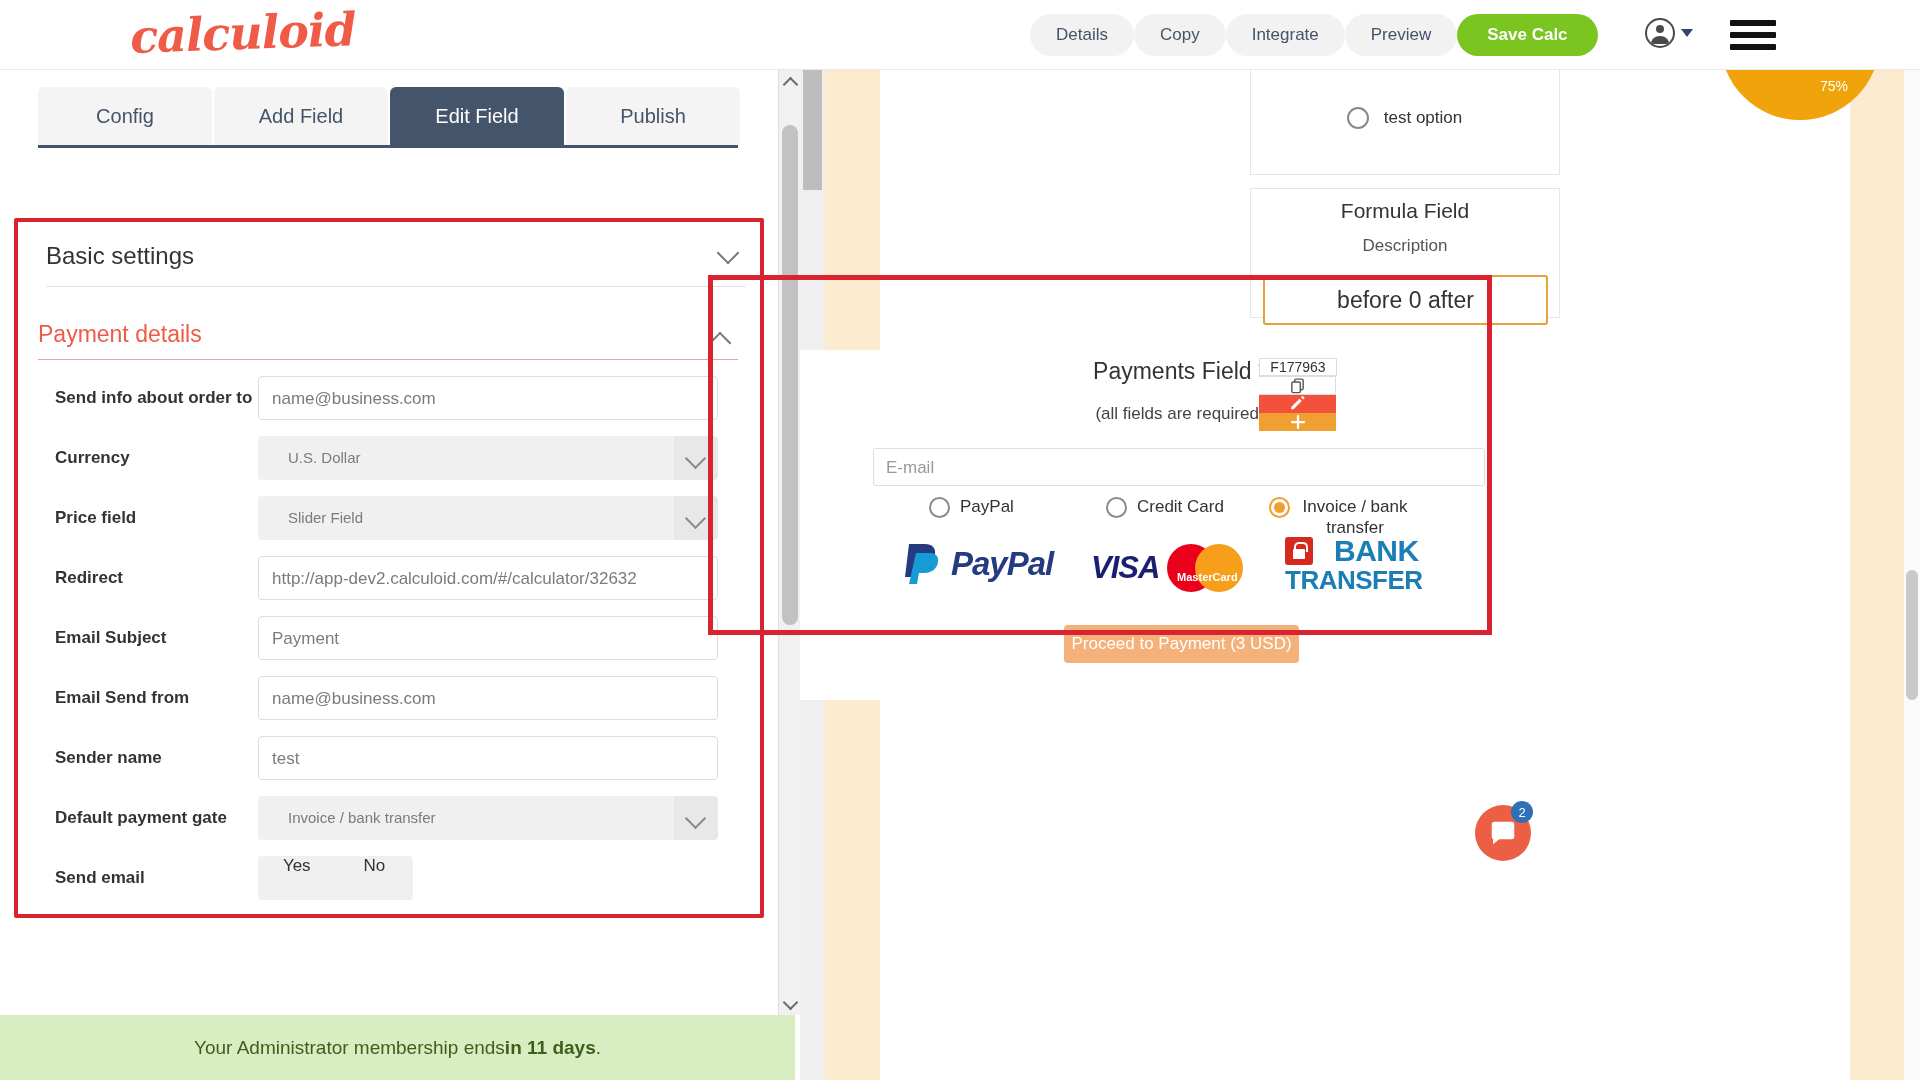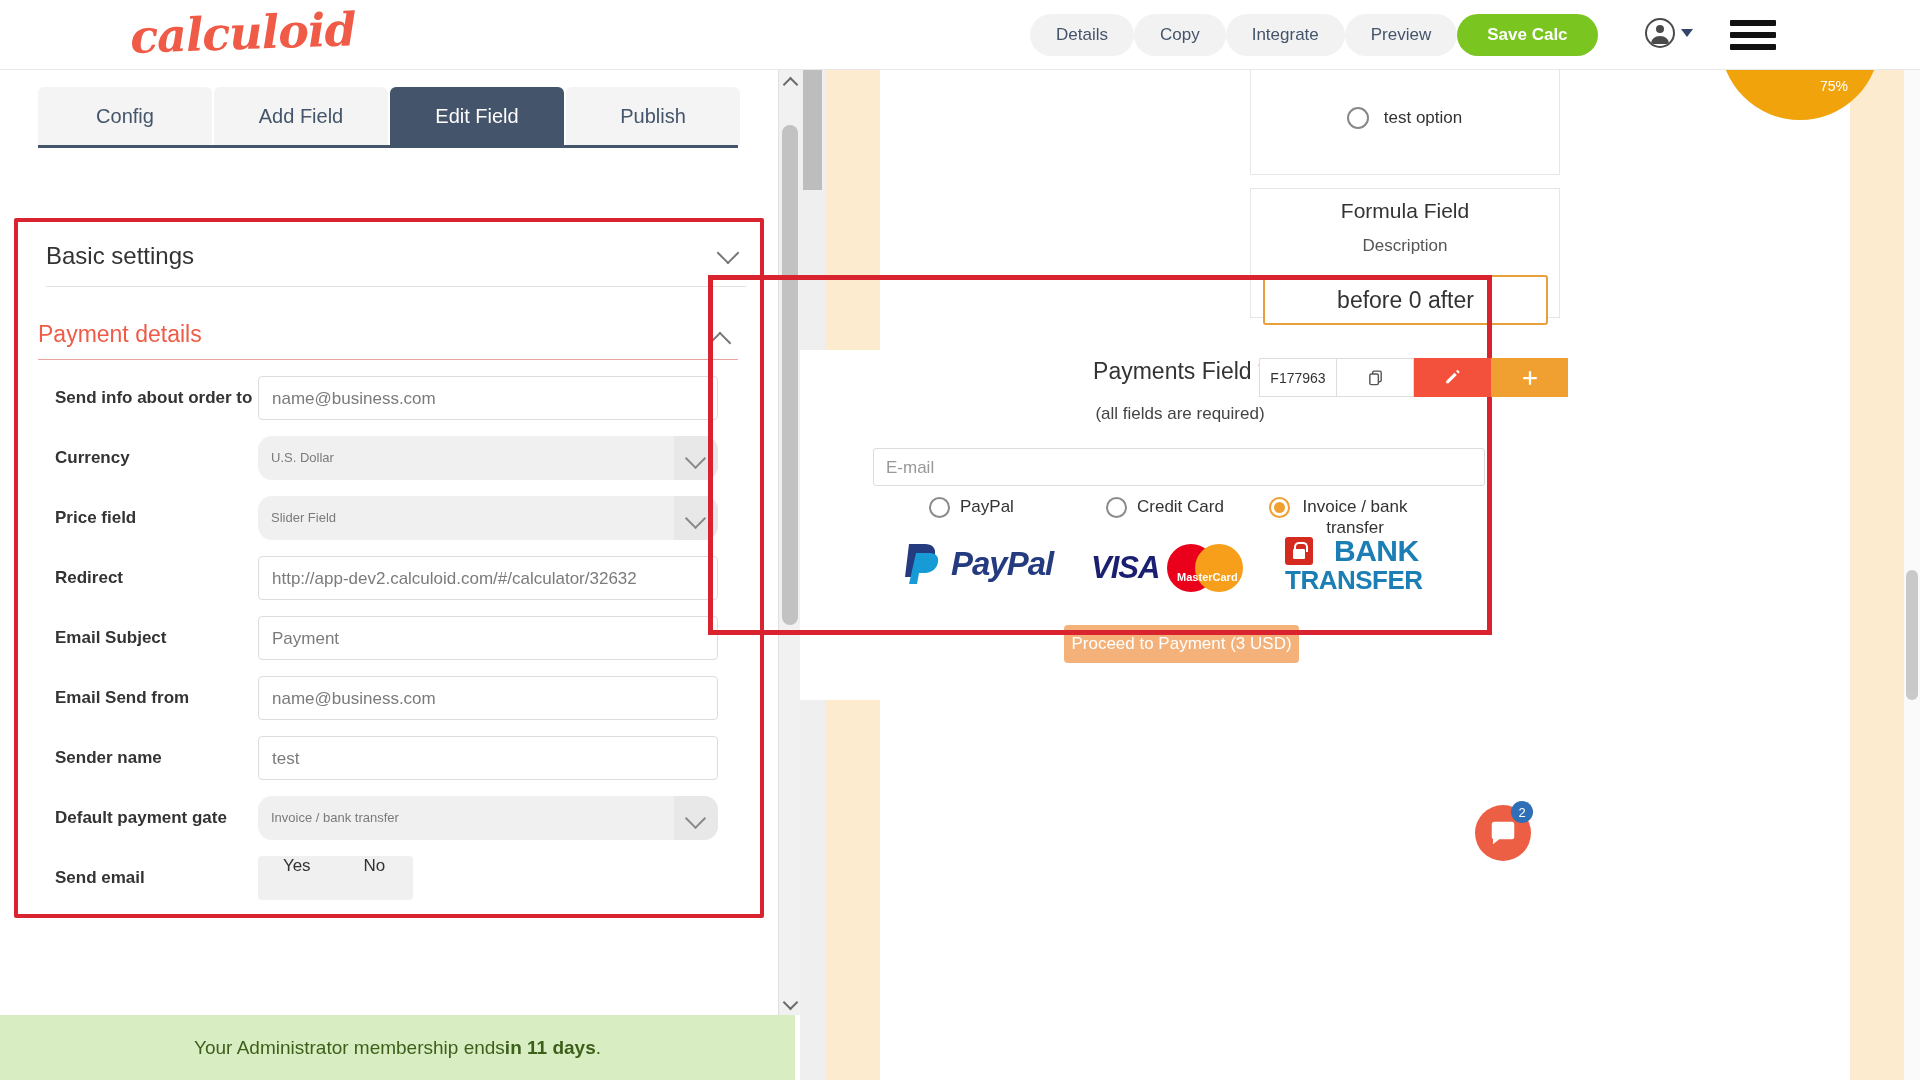--- a/index.html
+++ b/index.html
@@ -84,22 +84,22 @@
     line-height:26px; padding-top:9px; padding-left:17px;
   }
   .fctl { position:relative; width:460px; }
   .finput {
     width:460px; height:44px; border:1px solid #ddd; border-radius:4px;
     background:#fff; font-size:17px; color:#7b7b7b; padding:0 13px;
     font-family:"Liberation Sans", sans-serif; line-height:44px;
     white-space:nowrap; overflow:hidden;
   }
   .fselect {
-    width:460px; height:44px; border:none; border-radius:14px;
-    background:#f0f0f0; font-size:13px; color:#7b7b7b; padding:0 13px;
+    width:460px; height:44px; border:none; border-radius:4px;
+    background:#f0f0f0; font-size:15px; color:#7b7b7b; padding:0 30px;
     line-height:44px; position:relative; cursor:pointer;
     white-space:nowrap; overflow:hidden;
   }
   .fselect .dd {
     position:absolute; right:0; top:0; width:44px; height:44px;
     background:#e8e8e8; border-radius:0 4px 4px 0;
   }
   .fselect .dd:before {
     content:''; position:absolute; left:14px; top:15px; width:13px; height:13px;
     border-right:2px solid #888; border-bottom:2px solid #888; transform:rotate(45deg);
@@ -192,21 +192,21 @@
     position:absolute; left:713px; top:280px; width:774px; height:350px;
     background:#fff;
   }
   .pf-title {
     position:absolute; left:0; top:8px; width:774px; text-align:center;
     font-size:23px; color:#333;
   }
   .pf-title .star { color:#ef5b47; }
   .pf-sub { position:absolute; left:0; top:54px; width:774px; text-align:center; font-size:17px; color:#444; }
 
-  .pf-toolbar { position:absolute; left:466px; top:8px; display:flex; height:39px; z-index:18; }
+  .pf-toolbar { position:absolute; left:466px; top:8px; display:flex; height:15px; z-index:18;flex-direction:column; }
   .tb-id {
     width:78px; background:#fff; border:1px solid #ddd;
     display:flex; align-items:center; justify-content:center;
     font-size:14px; color:#333;
   }
   .tb-copy {
     width:77px; background:#fff; border:1px solid #ddd; border-left:none;
     display:flex; align-items:center; justify-content:center; cursor:pointer;
   }
   .tb-edit { width:77px; background:#f4513c; display:flex; align-items:center; justify-content:center; cursor:pointer; }

